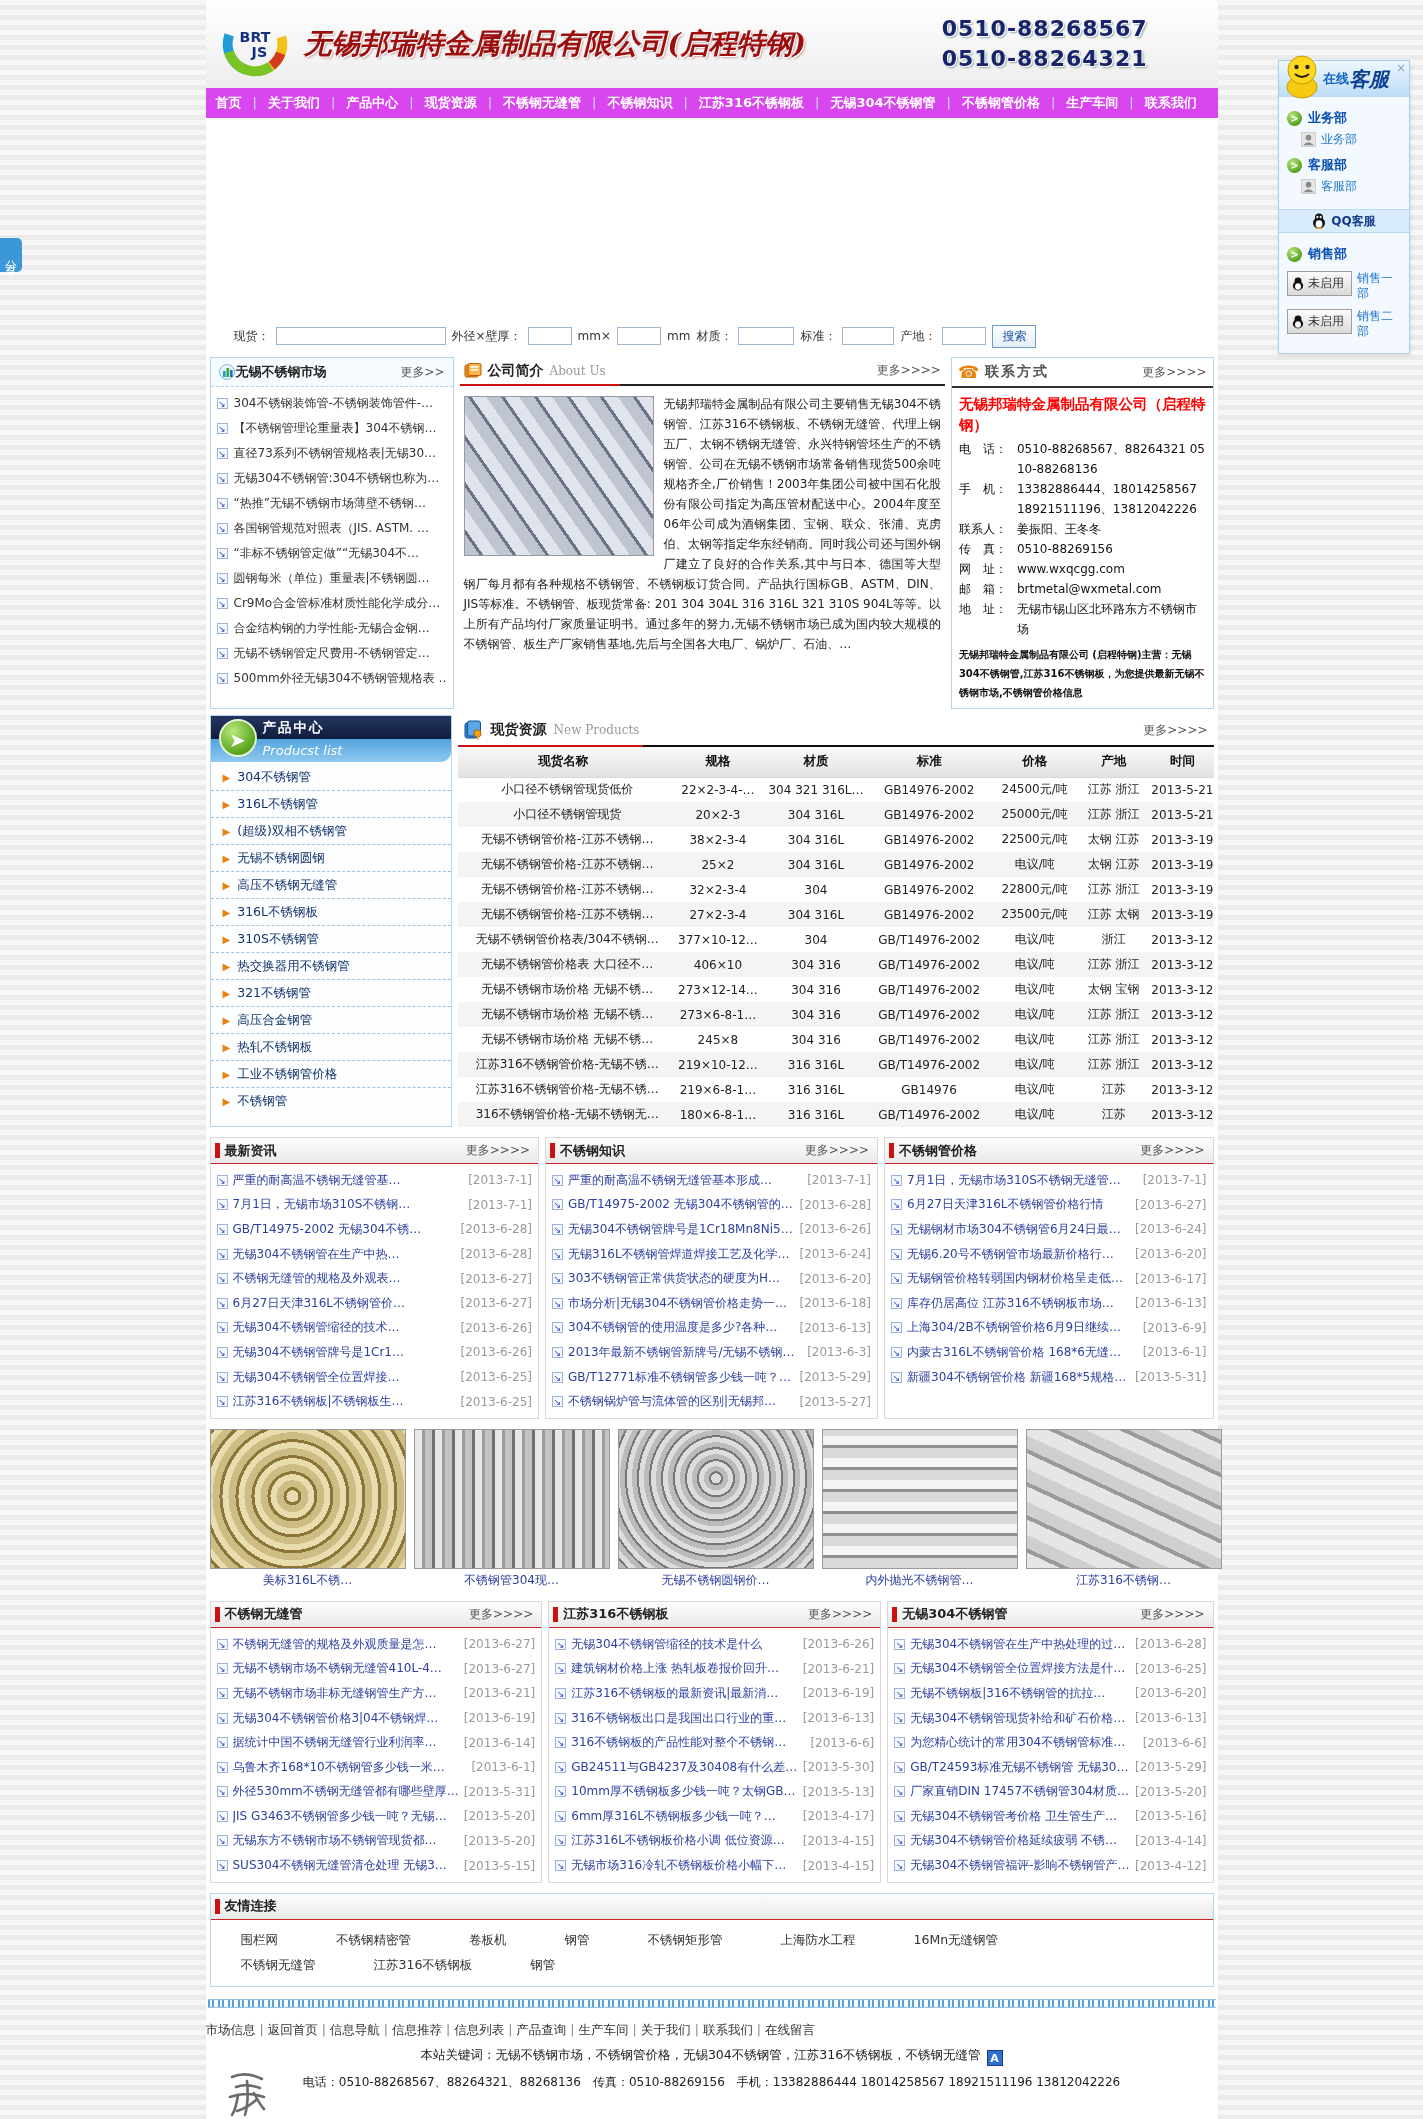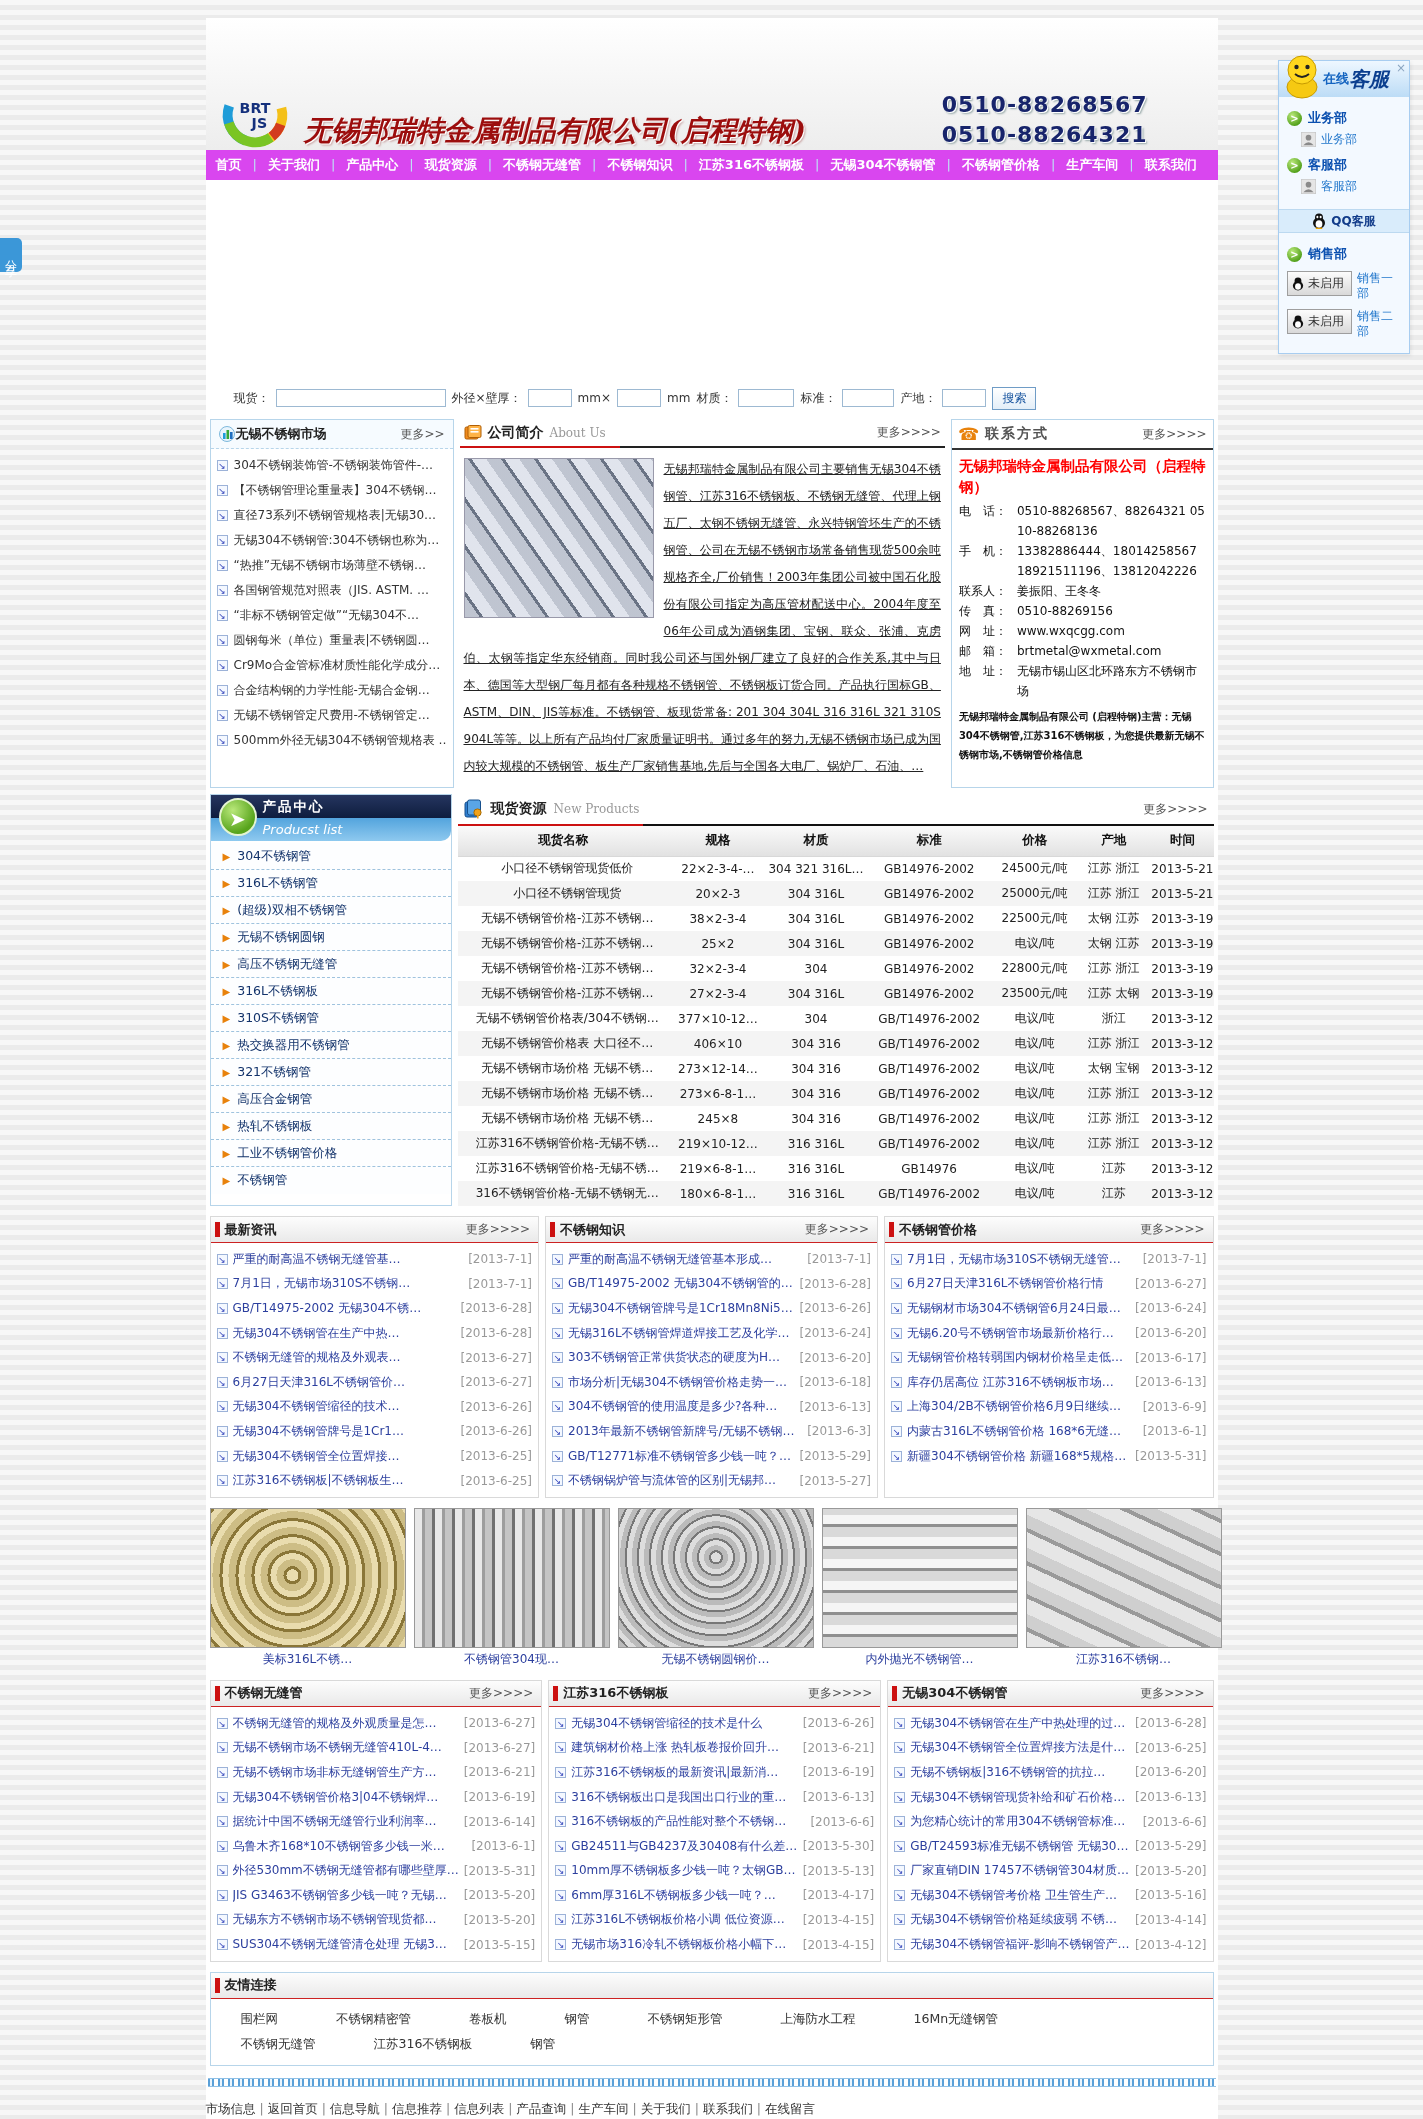--- a/index.html
+++ b/index.html
@@ -2,21 +2,21 @@
 <html><head>
 <meta charset="utf-8">
 <style>
   * { margin:0; padding:0; box-sizing:border-box; }
   body { font-family:"DejaVu Sans","Liberation Sans",sans-serif; }
   #viewport { position:relative; width:1423px; height:2119px; overflow:hidden;
     background:repeating-linear-gradient(#f7f7f7 0 5px,#ebebeb 5px 10px); }
   .page { width:1012px; margin:0 auto; background:#fff; position:relative; min-height:2119px; }
 
   
-  .header { height:132px; background:linear-gradient(#ffffff,#ededed); display:flex; align-items:flex-end; padding:0 14px;margin-top:18px; }
+  .header { height:88px; background:linear-gradient(#ffffff,#ededed); display:flex; align-items:center; padding:0 14px; }
   .logo { flex:none; }
   .company-title { margin-left:14px; font-family:"DejaVu Serif","Liberation Serif",serif; font-style:italic;
     font-weight:bold; font-size:28px; color:#9c0d0d; text-shadow:1px 1px 0 #fff,2px 2px 2px #caa; white-space:nowrap; }
   .phones { margin-left:auto; padding-right:56px; text-align:left; }
   .phones div { font-size:22px; font-weight:bold; color:#17246b; line-height:30px;
     text-shadow:1px 1px 0 #fff,2px 2px 2px #9aa; letter-spacing:1px; }
 
   
   .nav { list-style:none; display:flex; align-items:center; height:30px; background:#d946ef; padding:0 10px; }
   .nav li { color:#fff; font-size:13px; font-weight:bold; white-space:nowrap; cursor:pointer; }
@@ -48,21 +48,21 @@
   .about-hd { display:flex; align-items:center; gap:6px; height:29px; padding:0 4px;
     border-bottom:2px solid #222; position:relative; }
   .about-hd::before { content:""; position:absolute; left:0; bottom:-2px; width:160px; height:2px; background:#cc1111; }
   .hd-title { font-size:14px; font-weight:bold; color:#222; }
   .hd-sub { font-size:12px; color:#999; font-family:"DejaVu Serif","Liberation Serif",serif; }
   .about-body { padding:8px 4px; }
   .about-photo { float:left; width:190px; height:160px; margin:2px 10px 4px 0; border:1px solid #99a;
     background:
       repeating-linear-gradient(55deg, rgba(200,204,212,.95) 0 12px, rgba(110,118,132,.95) 12px 15px, rgba(235,237,242,.95) 15px 27px),
       #1b3e90; background-blend-mode:normal; }
-  .about-text { font-size:12px; line-height:27px; color:#222; text-align:justify;text-decoration:underline; }
+  .about-text { font-size:12px; line-height:20px; color:#222; text-align:justify; }
 
   
   .contact { width:264px; }
   .contact-hd { height:30px; display:flex; align-items:center; gap:6px; padding:0 6px; border-bottom:2px solid #333; }
   .phone-ic { color:#e8820c; font-size:17px; }
   .contact-title { font-size:14px; font-weight:bold; color:#555; letter-spacing:2px; }
   .contact-body { padding:6px 7px; }
   .contact-co { color:#f00; font-weight:bold; font-size:14.5px; line-height:21px; margin-bottom:3px; }
   .cline { display:flex; font-size:12px; line-height:20px; color:#111; }
   .cl { flex:none; width:58px; }

